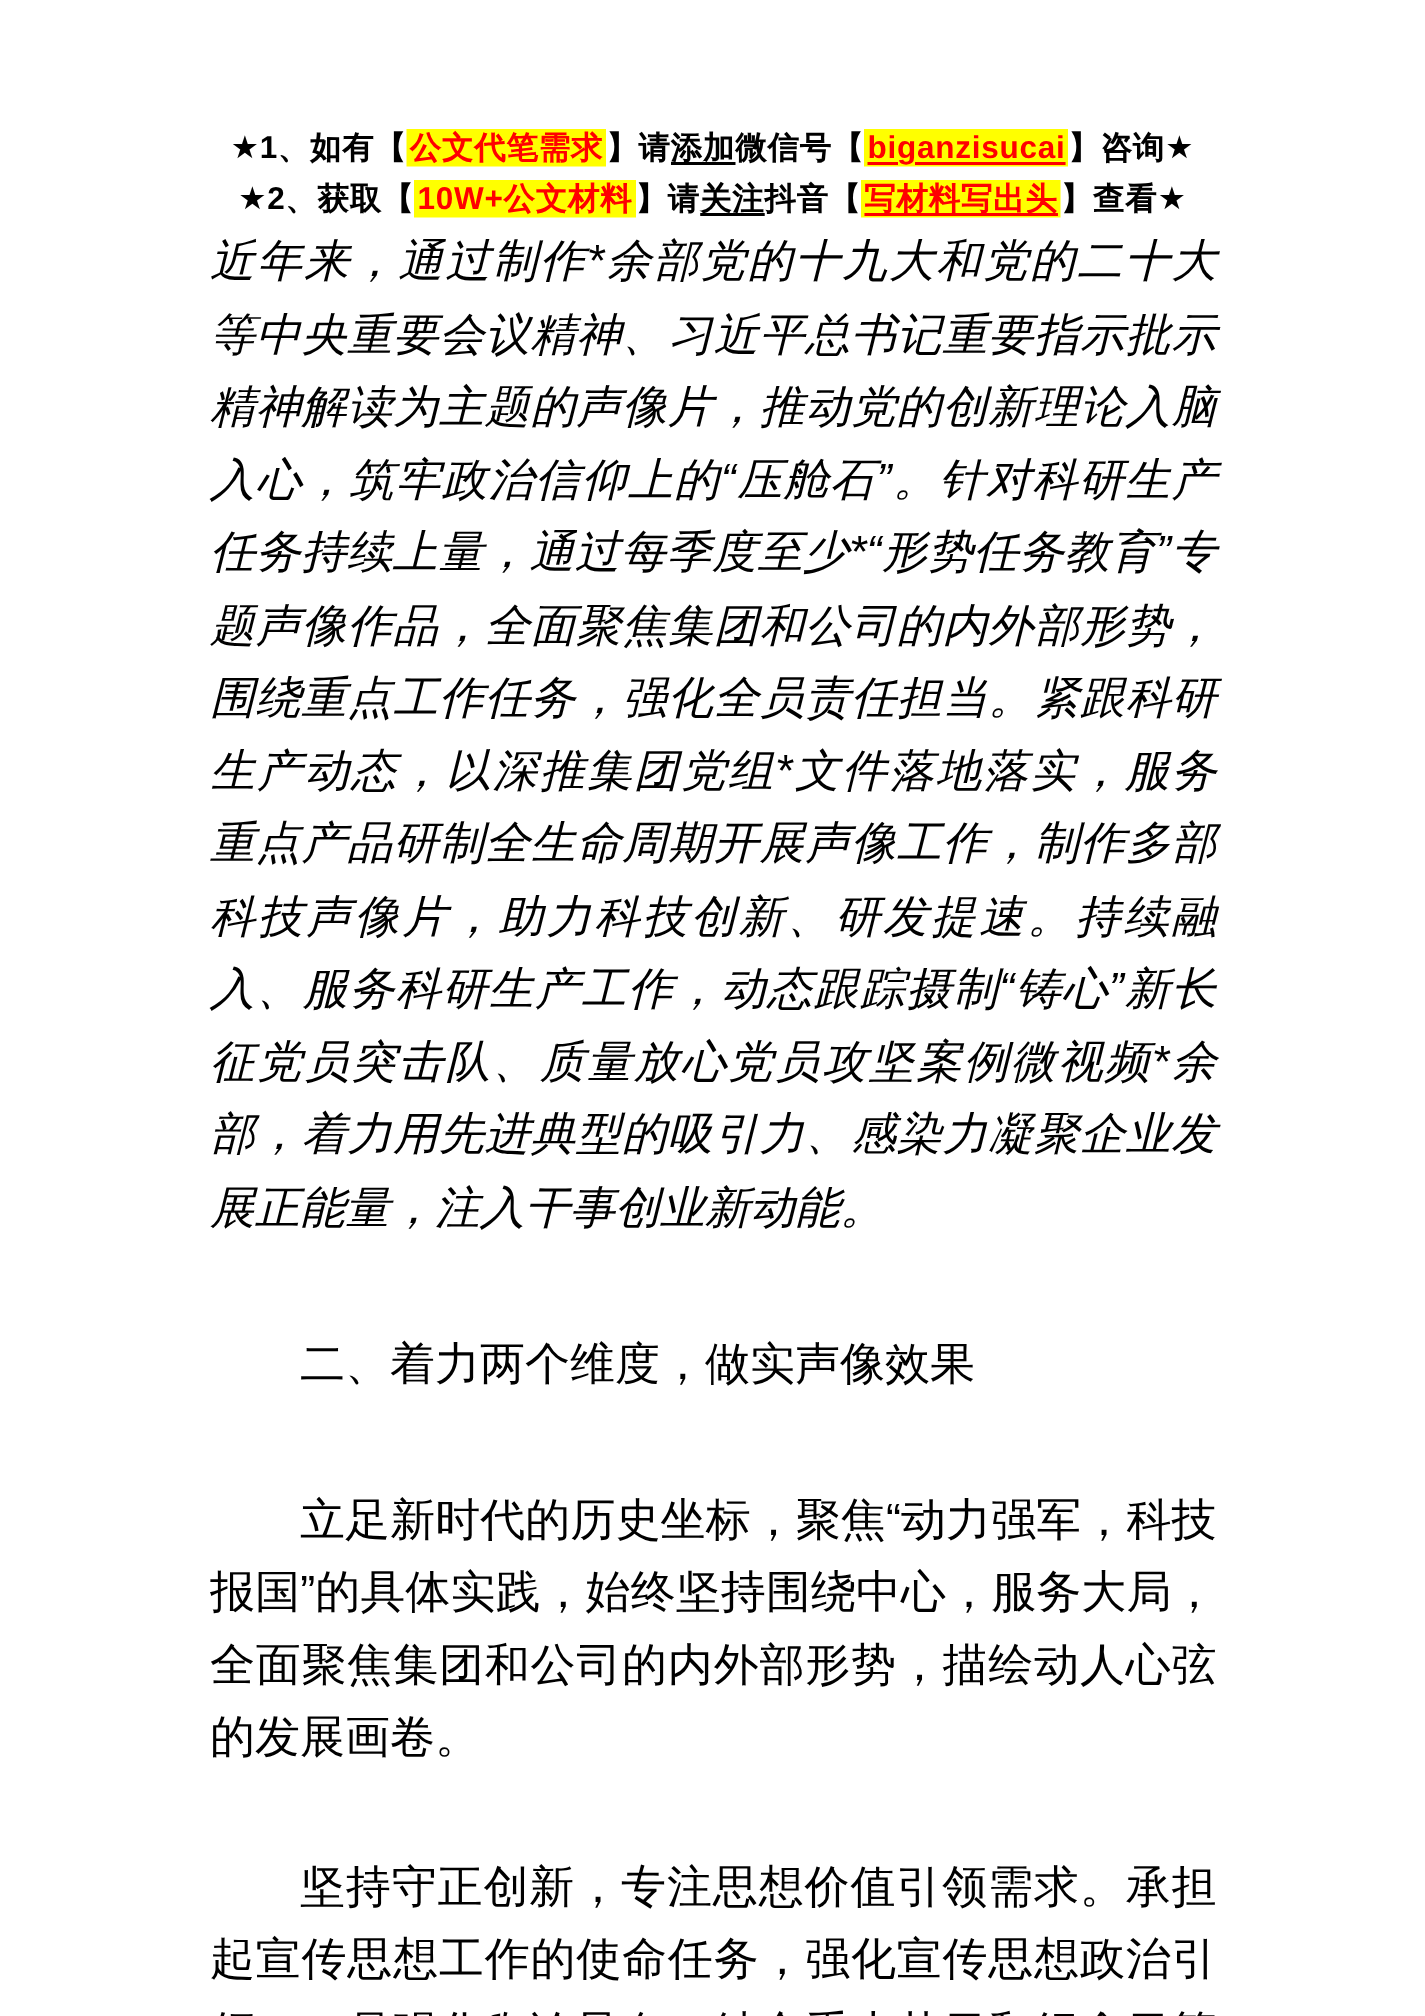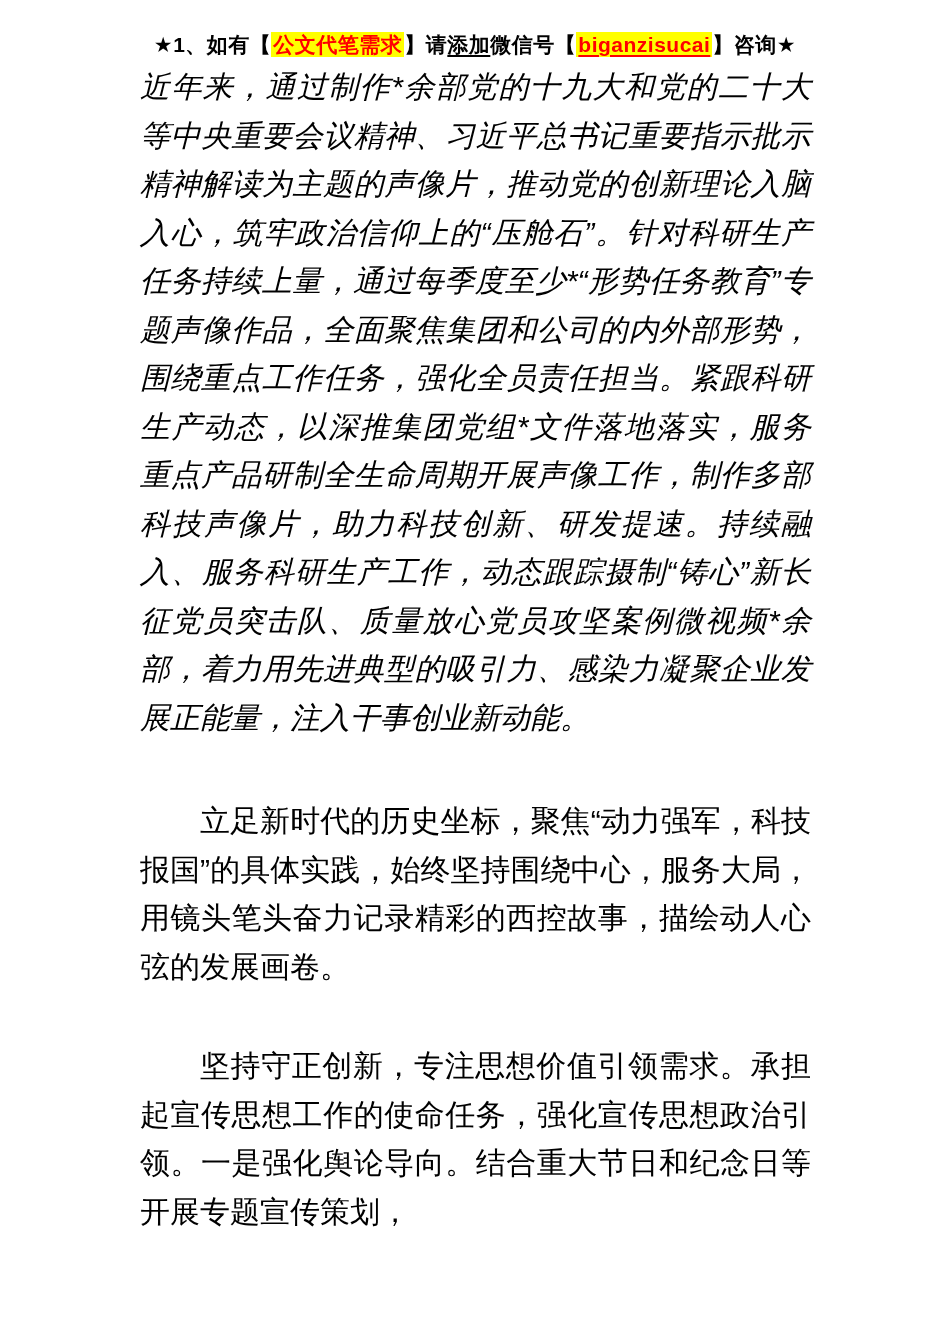--- a/index.html
+++ b/index.html
@@ -18,21 +18,21 @@
 
   
   .promo {
     text-align: center;
     font-weight: bold;
     font-size: 21px;
     line-height: 34px;
     color: #000000;
     letter-spacing: 0.5px;
   }
-  .promo-header { padding-top: 28px; }
+  .promo-header { padding-top: 82px; }
 
   .seg-hl {
     color: #ff0000;
     background: #ffff00;
     padding: 1px 2px;
   }
   .seg-ul {
     text-decoration: underline;
     text-decoration-color: #000000;
     text-decoration-thickness: 2px;
@@ -71,21 +71,25 @@
 </style>
 </head>
 <body>
 
 <div class="page">
 
   <div class="promo promo-header">
     <div>
       <span>★1、如有【</span><span class="seg-hl">公文代笔需求</span><span>】请</span><span class="seg-ul">添加</span><span>微信号【</span><span class="seg-hl-ul">biganzisucai</span><span>】咨询★</span>
     </div>
+    <div>
+      <span>★2、获取【</span><span class="seg-hl">10W+公文材料</span><span>】请</span><span class="seg-ul">关注</span><span>抖音【</span><span class="seg-hl-ul">写材料写出头</span><span>】查看★</span>
+    </div>
   </div>
 
   <div class="doc-body">
     <p class="para-first">近年来，通过制作*余部党的十九大和党的二十大等中央重要会议精神、习近平总书记重要指示批示精神解读为主题的声像片，推动党的创新理论入脑入心，筑牢政治信仰上的“压舱石”。针对科研生产任务持续上量，通过每季度至少*“形势任务教育”专题声像作品，全面聚焦集团和公司的内外部形势，围绕重点工作任务，强化全员责任担当。紧跟科研生产动态，以深推集团党组*文件落地落实，服务重点产品研制全生命周期开展声像工作，制作多部科技声像片，助力科技创新、研发提速。持续融入、服务科研生产工作，动态跟踪摄制“铸心”新长征党员突击队、质量放心党员攻坚案例微视频*余部，着力用先进典型的吸引力、感染力凝聚企业发展正能量，注入干事创业新动能。</p>
-    <p class="para-indent">立足新时代的历史坐标，聚焦“动力强军，科技报国”的具体实践，始终坚持围绕中心，服务大局，用镜头笔头奋力记录精彩的西控故事，描绘动人心弦的发展画卷。</p>
+    <h2 class="section-heading">二、着力两个维度，做实声像效果</h2>
+    <p class="para-indent">立足新时代的历史坐标，聚焦“动力强军，科技报国”的具体实践，始终坚持围绕中心，服务大局，全面聚焦集团和公司的内外部形势，描绘动人心弦的发展画卷。</p>
     <p class="para-indent-last">坚持守正创新，专注思想价值引领需求。承担起宣传思想工作的使命任务，强化宣传思想政治引领。一是强化舆论导向。结合重大节日和纪念日等开展专题宣传策划，</p>
   </div>
 
 </div>
 
 </body></html>

